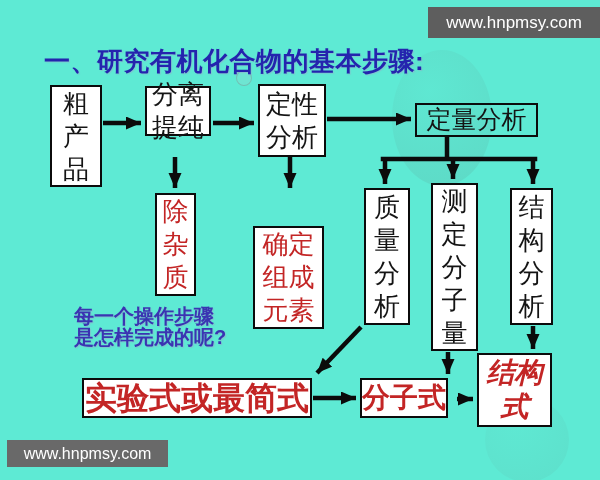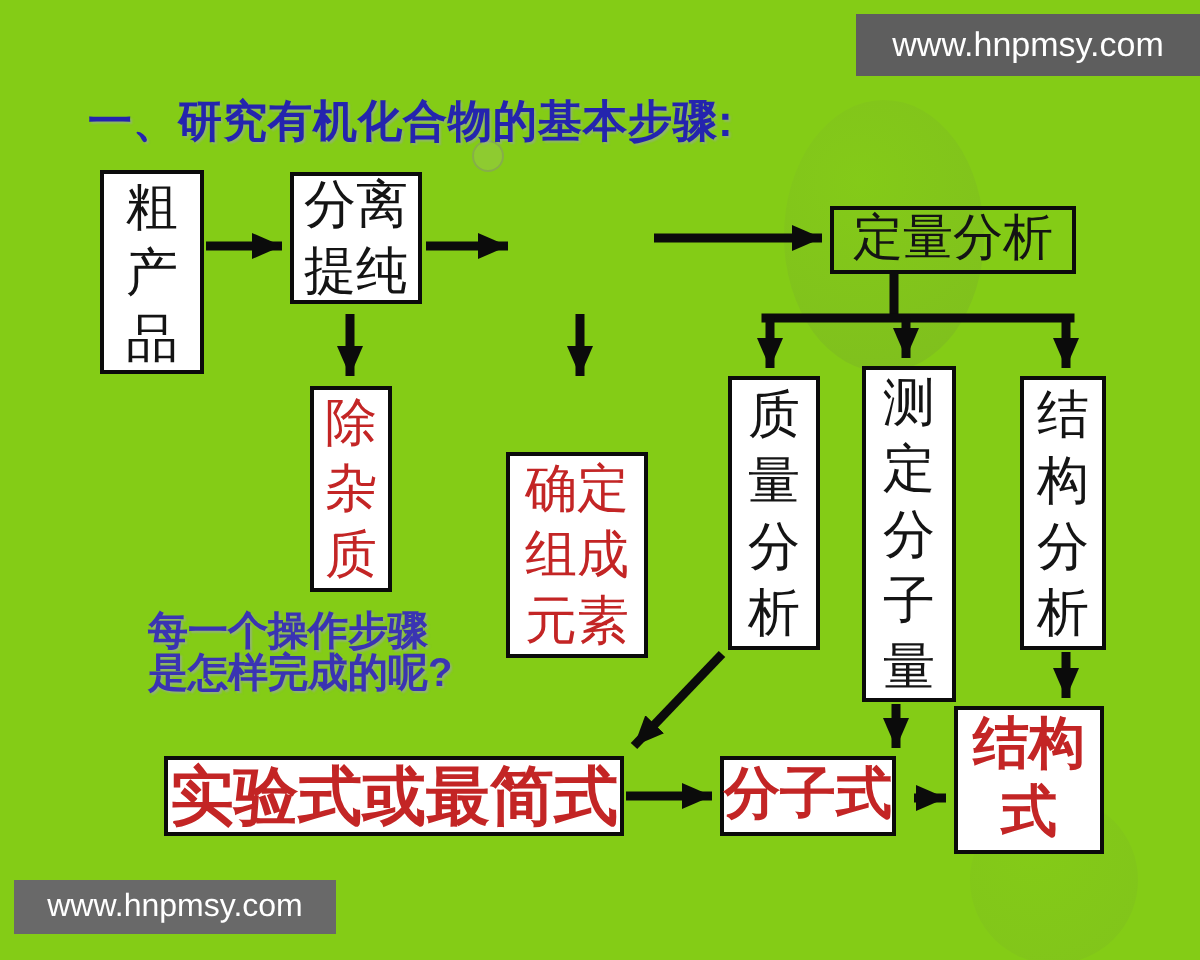--- a/index.html
+++ b/index.html
@@ -1,17 +1,17 @@
 <!DOCTYPE html>
 <html><head>
 <meta charset="utf-8">
 <style>
   html,body{margin:0;padding:0;background:#e9e9e9;}
   .slide{
-    position:relative;width:600px;height:480px;background:#84cc16;
+    position:relative;width:600px;height:480px;background:#5eead4;
     overflow:hidden;font-family:"Liberation Serif","DejaVu Serif",serif;
   }
   
   .bubble{position:absolute;border-radius:50%;pointer-events:none;}
   .bubble.b1{
     left:392px;top:50px;width:100px;height:136px;
     background:radial-gradient(circle at 38% 30%, rgba(120,120,120,0.04), rgba(90,90,90,0.22));
     opacity:.55;
   }
   .bubble.b2{
@@ -27,21 +27,21 @@
   .wm{
     position:absolute;display:flex;align-items:center;justify-content:center;
     font-family:"Liberation Sans","DejaVu Sans",sans-serif;color:#ffffff;
   }
   .wm.top{left:428px;top:7px;width:172px;height:31px;background:#5e5e5e;font-size:17px;}
   .wm.bottom{left:7px;top:440px;width:161px;height:27px;background:#696969;font-size:16px;}
   
   .title{
     position:absolute;left:44px;top:46px;width:430px;
     font-family:"Liberation Sans","DejaVu Sans",sans-serif;
-    font-weight:bold;font-size:22px;line-height:30px;letter-spacing:.5px;
+    font-weight:bold;font-size:26px;line-height:30px;letter-spacing:.5px;
     color:#2424ae;text-shadow:1px 1px 1px rgba(160,160,200,.45);
     white-space:nowrap;
   }
   
   .question{
     position:absolute;left:74px;top:306px;
     font-family:"Liberation Sans","DejaVu Sans",sans-serif;
     font-weight:bold;font-size:20px;line-height:21px;color:#3a34b2;
     text-shadow:1px 1px 1px rgba(160,160,200,.5);
     white-space:pre-line;
@@ -49,31 +49,31 @@
   
   .fbox{
     position:absolute;box-sizing:border-box;border:2.5px solid #0b0b0b;background:#ffffff;
     display:flex;align-items:center;justify-content:center;text-align:center;
     color:#141414;font-size:26px;line-height:33px;white-space:pre-line;
   }
   .fbox.transparent{background:transparent;}
   .fbox.red{color:#c32525;}
   .fbox.redbold{color:#c32525;font-weight:bold;}
   .b-crude{left:50px;top:85px;width:52px;height:102px;}
-  .b-separate{left:145px;top:86px;width:66px;height:66px;}
+  .b-separate{left:145px;top:86px;width:66px;height:50px;}
   .b-qualitative{left:258px;top:84px;width:68px;height:73px;}
   .b-quantitative{left:415px;top:103px;width:123px;height:34px;font-size:25px;line-height:26px;text-align:right;}
   .b-remove{left:155px;top:193px;width:41px;height:103px;}
   .b-elements{left:253px;top:193px;width:71px;height:103px;margin-top:33px;}
   .b-mass{left:364px;top:188px;width:46px;height:137px;}
   .b-mw{left:431px;top:183px;width:47px;height:168px;}
   .b-structana{left:510px;top:188px;width:43px;height:137px;}
   .b-empirical{left:82px;top:378px;width:230px;height:40px;font-size:32px;line-height:30px;}
   .b-molecular{left:360px;top:378px;width:88px;height:40px;font-size:28px;line-height:30px;}
-  .b-structural{left:477px;top:353px;width:75px;height:74px;font-size:28px;line-height:34px;}
+  .b-structural{left:477px;top:353px;width:75px;height:74px;font-size:28px;line-height:34px;font-style:italic;}
   
   svg.arrows{position:absolute;left:0;top:0;pointer-events:none;}
 </style>
 </head>
 <body>
 
 <div class="slide">
 
   <div class="bubble b1"></div>
   <div class="bubble b2"></div>
@@ -111,20 +111,22 @@
     <span>www.hnpmsy.com</span>
   </div>
 
   <div class="title">一、研究有机化合物的基本步骤:</div>
 
   <div class="fbox b-crude">粗
 产
 品</div>
   <div class="fbox b-separate">分离
 提纯</div>
+  <div class="fbox b-qualitative">定性
+分析</div>
   <div class="fbox b-quantitative transparent">定量分析</div>
   <div class="fbox b-remove red">除
 杂
 质</div>
   <div class="fbox b-elements red">确定
 组成
 元素</div>
   <div class="fbox b-mass">质
 量
 分

